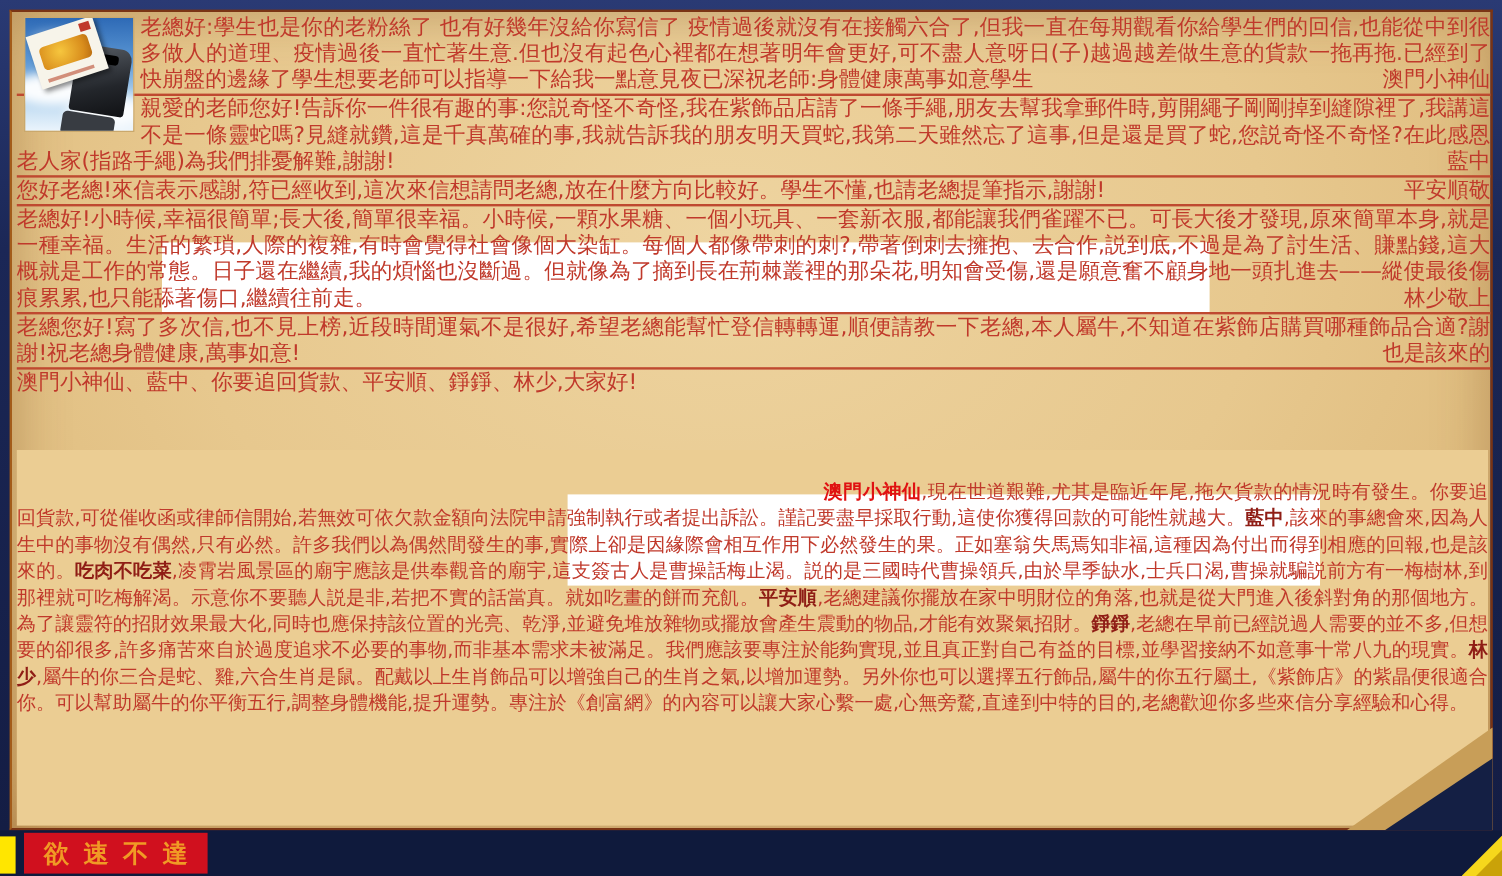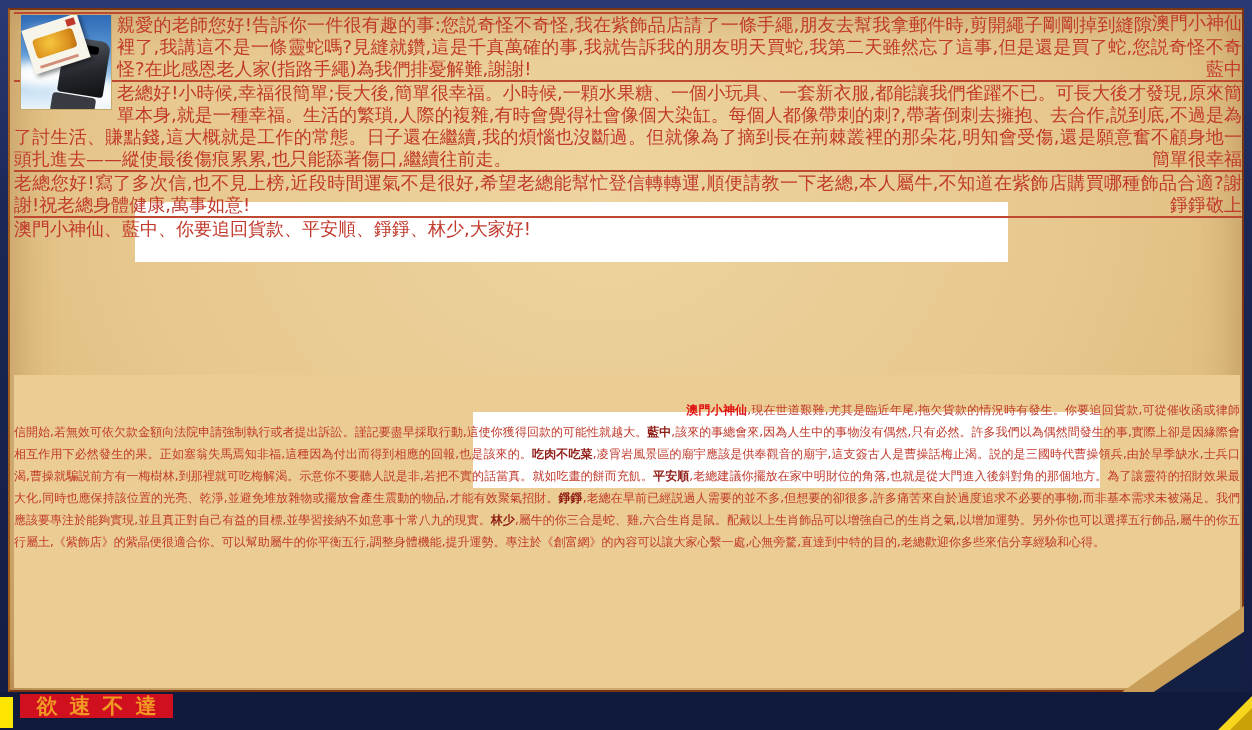--- a/index.html
+++ b/index.html
@@ -37,21 +37,21 @@
     color:#c0392b; font-size:18px; line-height:22px; text-align:justify;
   }
   .letter { border-bottom:2px solid #bf4930; overflow:visible; }
   .letter:after { content:""; display:block; clear:none; }
   .sig { float:right; color:#c0392b; }
   .greeting { border-bottom:none; }
 
   
   .reply-text {
     position:absolute; left:14px; top:399px; width:1226px; z-index:3;
-    color:#c0392b; font-size:12px; line-height:22px; text-align:justify;
+    color:#c0392b; font-size:16px; line-height:22px; text-align:justify;
   }
   .reply-indent { display:inline-block; width:672px; height:1px; }
   .reply-opener { color:#e01111; font-weight:bold; }
   .reply-name { color:#8f1d15; font-weight:bold; }
 
   
   .stamp {
     float:left; width:92px; height:96px; margin:2px 5px 2px 6px;
     position:relative; overflow:hidden;
     background:linear-gradient(180deg,#2e6ab6 0%,#5b97d4 38%,#b8d7f0 72%,#eaf4fc 100%);
@@ -73,21 +73,21 @@
 
   
   .fold-tan  { position:absolute; right:8px; bottom:38px; width:122px; height:86px; background:#c89e58;
                clip-path:polygon(100% 0, 100% 100%, 0 100%); z-index:4; }
   .fold-navy { position:absolute; right:8px; bottom:38px; width:122px; height:86px; background:#141f44;
                clip-path:polygon(100% 30%, 100% 100%, 26% 100%); z-index:4; }
 
   
   .footer { position:absolute; left:0; top:692px; width:1252px; height:38px; background:#0f1a3c; z-index:6; }
   .yellow-chip { position:absolute; left:0; top:5px; width:13px; height:31px; background:#ffe600; }
-  .slogan-box  { position:absolute; left:20px; top:2px; width:153px; height:24px; background:#d0101e;
+  .slogan-box  { position:absolute; left:20px; top:2px; width:153px; height:34px; background:#d0101e;
                  display:flex; align-items:center; justify-content:center; }
   .slogan { color:#f09a25; font-size:21px; font-weight:bold; letter-spacing:12px; text-indent:12px; white-space:nowrap; }
   .corner-yellow { position:absolute; right:0; bottom:0; width:34px; height:34px; background:#f6d71c;
                    clip-path:polygon(100% 0, 100% 100%, 0 100%); z-index:7; }
   .corner-gold   { position:absolute; right:0; bottom:0; width:22px; height:22px; background:#caa208;
                    clip-path:polygon(100% 0, 100% 100%, 0 100%); z-index:7; }
 </style>
 </head>
 <body>
 
@@ -105,24 +105,25 @@
     <div class="mpole"></div>
     <div class="mbox"></div>
     <div class="mslot"></div>
     <div class="env">
       <div class="envstamp"></div>
       <div class="envmark"></div>
       <div class="envline"></div>
     </div>
   </div>
 
-  <p class="letter"><span class="sig">澳門小神仙</span></p>
+  <p class="letter"><span>老總好:學生也是你的老粉絲了 也有好幾年沒給你寫信了 疫情過後就沒有在接觸六合了,但我一直在每期觀看你給學生們的回信,也能從中到很多做人的道理、疫情過後一直忙著生意.但也沒有起色心裡都在想著明年會更好,可不盡人意呀日(子)越過越差做生意的貨款一拖再拖.已經到了快崩盤的邊緣了學生想要老師可以指導一下給我一點意見夜已深祝老師:身體健康萬事如意學生</span><span class="sig">澳門小神仙</span></p>
   <p class="letter"><span>親愛的老師您好!告訴你一件很有趣的事:您説奇怪不奇怪,我在紫飾品店請了一條手繩,朋友去幫我拿郵件時,剪開繩子剛剛掉到縫隙裡了,我講這不是一條靈蛇嗎?見縫就鑽,這是千真萬確的事,我就告訴我的朋友明天買蛇,我第二天雖然忘了這事,但是還是買了蛇,您説奇怪不奇怪?在此感恩老人家(指路手繩)為我們排憂解難,謝謝!</span><span class="sig">藍中</span></p>
-  <p class="letter"><span>老總好!小時候,幸福很簡單;長大後,簡單很幸福。小時候,一顆水果糖、一個小玩具、一套新衣服,都能讓我們雀躍不已。可長大後才發現,原來簡單本身,就是一種幸福。生活的繁瑣,人際的複雜,有時會覺得社會像個大染缸。每個人都像帶刺的刺?,帶著倒刺去擁抱、去合作,説到底,不過是為了討生活、賺點錢,這大概就是工作的常態。日子還在繼續,我的煩惱也沒斷過。但就像為了摘到長在荊棘叢裡的那朵花,明知會受傷,還是願意奮不顧身地一頭扎進去——縱使最後傷痕累累,也只能舔著傷口,繼續往前走。</span><span class="sig">簡單很幸福</span></p>
-  <p class="letter"><span>老總您好!寫了多次信,也不見上榜,近段時間運氣不是很好,希望老總能幫忙登信轉轉運,順便請教一下老總,本人屬牛,不知道在紫飾店購買哪種飾品合適?謝謝!祝老總身體健康,萬事如意!</span><span class="sig">錚錚敬上</span></p>
+  <p class="letter"><span>您好老總!來信表示感謝,符已經收到,這次來信想請問老總,放在什麼方向比較好。學生不懂,也請老總提筆指示,謝謝!</span><span class="sig">平安順敬</span></p>
+  <p class="letter"><span>老總好!小時候,幸福很簡單;長大後,簡單很幸福。小時候,一顆水果糖、一個小玩具、一套新衣服,都能讓我們雀躍不已。可長大後才發現,原來簡單本身,就是一種幸福。生活的繁瑣,人際的複雜,有時會覺得社會像個大染缸。每個人都像帶刺的刺?,帶著倒刺去擁抱、去合作,説到底,不過是為了討生活、賺點錢,這大概就是工作的常態。日子還在繼續,我的煩惱也沒斷過。但就像為了摘到長在荊棘叢裡的那朵花,明知會受傷,還是願意奮不顧身地一頭扎進去——縱使最後傷痕累累,也只能舔著傷口,繼續往前走。</span><span class="sig">林少敬上</span></p>
+  <p class="letter"><span>老總您好!寫了多次信,也不見上榜,近段時間運氣不是很好,希望老總能幫忙登信轉轉運,順便請教一下老總,本人屬牛,不知道在紫飾店購買哪種飾品合適?謝謝!祝老總身體健康,萬事如意!</span><span class="sig">也是該來的</span></p>
   <p class="greeting">澳門小神仙、藍中、你要追回貨款、平安順、錚錚、林少,大家好!</p>
 </div>
 
 <div class="reply-text">
   <p><span class="reply-indent"></span><span class="reply-opener">澳門小神仙</span><span>,現在世道艱難,尤其是臨近年尾,拖欠貨款的情況時有發生。你要追回貨款,可從催收函或律師信開始,若無效可依欠款金額向法院申請強制執行或者提出訴訟。謹記要盡早採取行動,這使你獲得回款的可能性就越大。</span><span class="reply-name">藍中</span><span>,該來的事總會來,因為人生中的事物沒有偶然,只有必然。許多我們以為偶然間發生的事,實際上卻是因緣際會相互作用下必然發生的果。正如塞翁失馬焉知非福,這種因為付出而得到相應的回報,也是該來的。</span><span class="reply-name">吃肉不吃菜</span><span>,凌霄岩風景區的廟宇應該是供奉觀音的廟宇,這支簽古人是曹操話梅止渴。説的是三國時代曹操領兵,由於旱季缺水,士兵口渴,曹操就騙説前方有一梅樹林,到那裡就可吃梅解渴。示意你不要聽人説是非,若把不實的話當真。就如吃畫的餅而充飢。</span><span class="reply-name">平安順</span><span>,老總建議你擺放在家中明財位的角落,也就是從大門進入後斜對角的那個地方。為了讓靈符的招財效果最大化,同時也應保持該位置的光亮、乾淨,並避免堆放雜物或擺放會產生震動的物品,才能有效聚氣招財。</span><span class="reply-name">錚錚</span><span>,老總在早前已經説過人需要的並不多,但想要的卻很多,許多痛苦來自於過度追求不必要的事物,而非基本需求未被滿足。我們應該要專注於能夠實現,並且真正對自己有益的目標,並學習接納不如意事十常八九的現實。</span><span class="reply-name">林少</span><span>,屬牛的你三合是蛇、雞,六合生肖是鼠。配戴以上生肖飾品可以增強自己的生肖之氣,以增加運勢。另外你也可以選擇五行飾品,屬牛的你五行屬土,《紫飾店》的紫晶便很適合你。可以幫助屬牛的你平衡五行,調整身體機能,提升運勢。專注於《創富網》的內容可以讓大家心繫一處,心無旁騖,直達到中特的目的,老總歡迎你多些來信分享經驗和心得。</span></p>
 </div>
 
 <div class="fold-tan"></div>
 <div class="fold-navy"></div>
 

